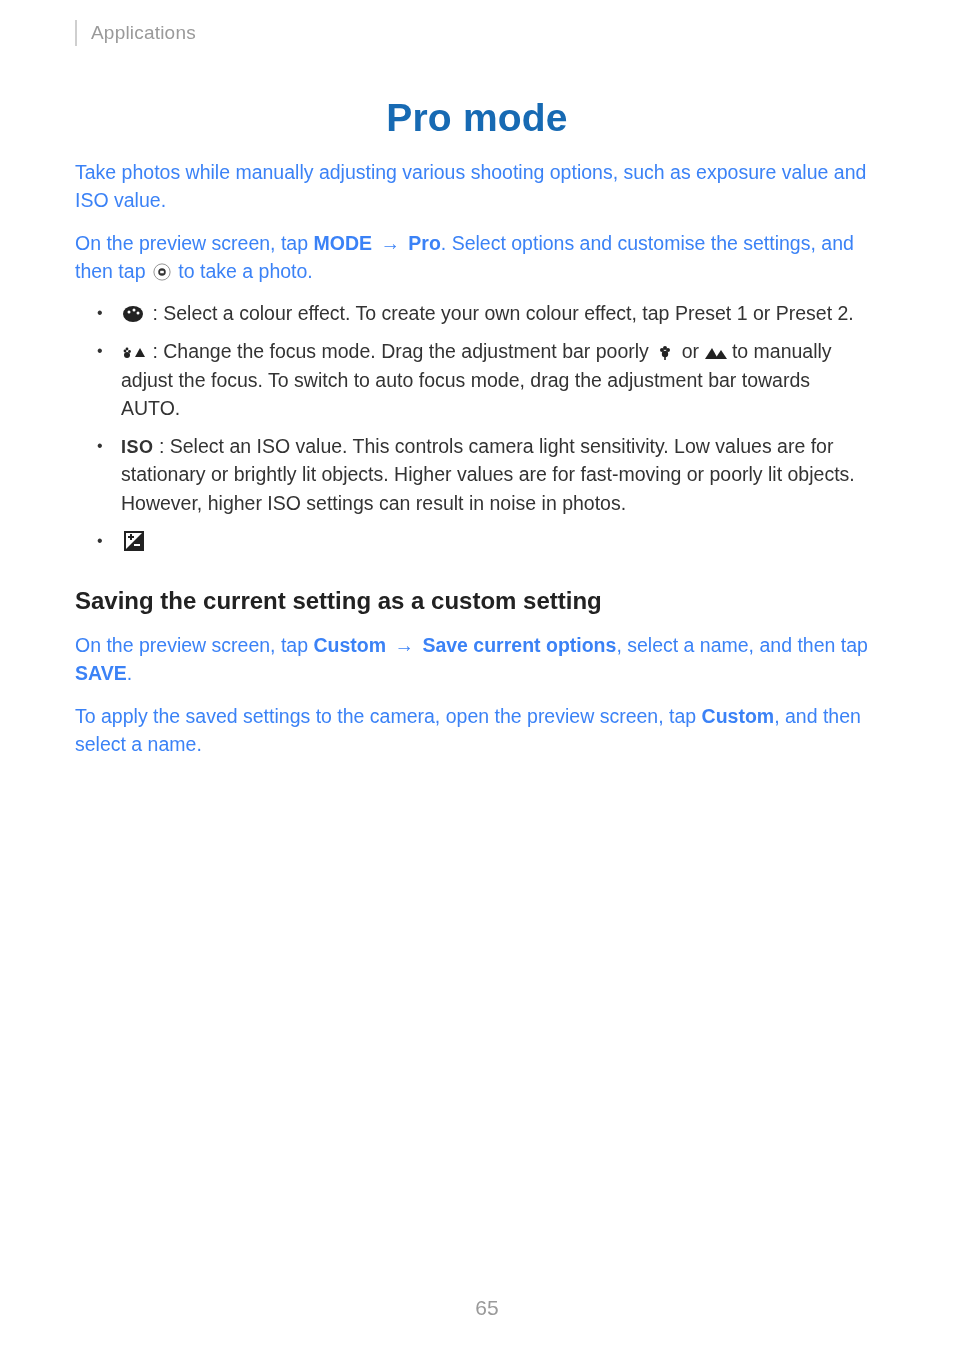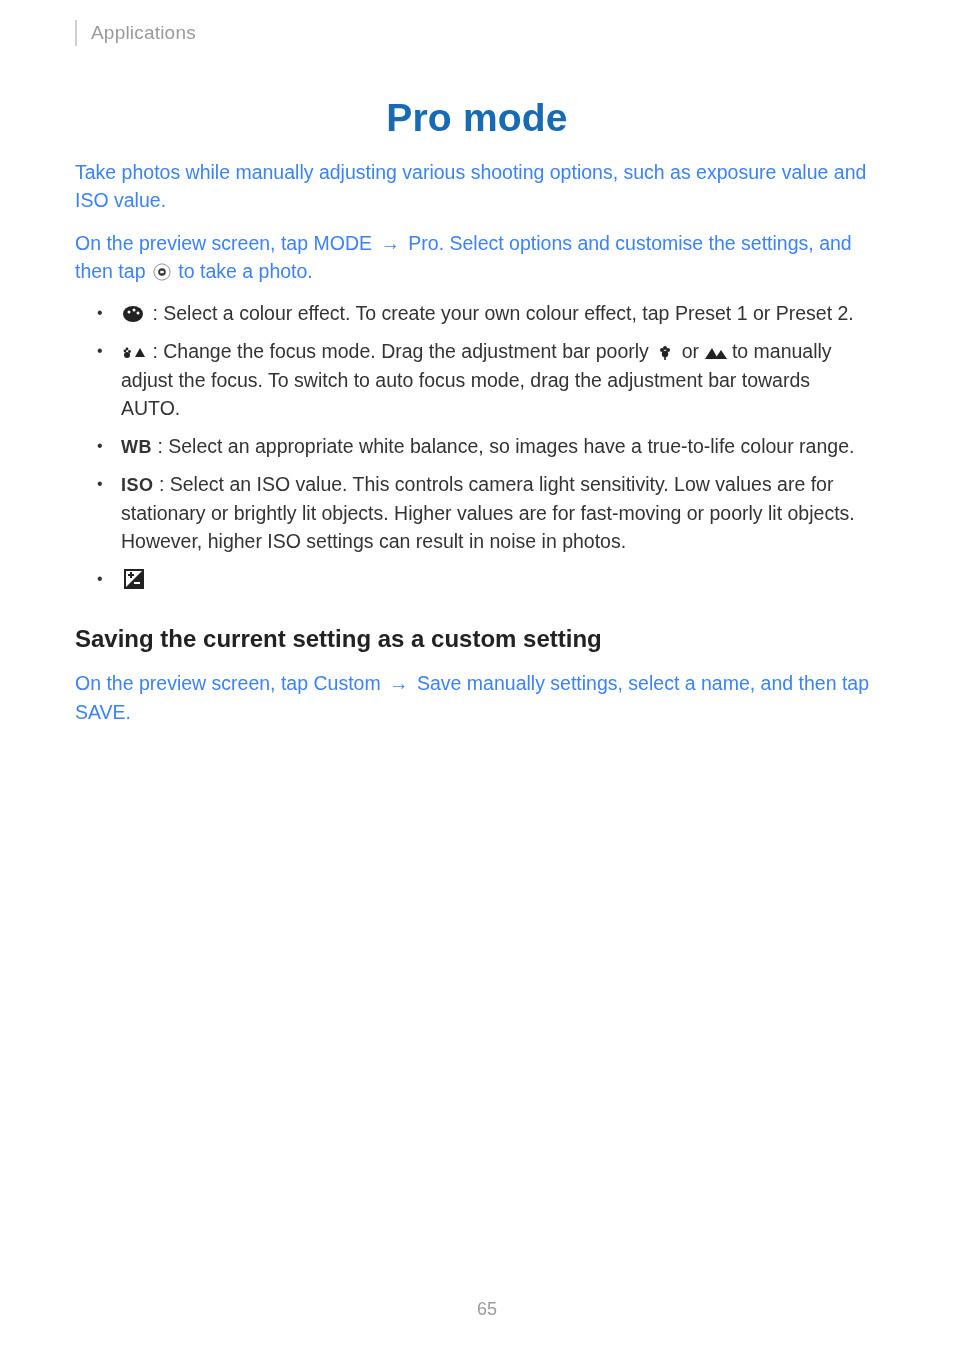--- a/index.html
+++ b/index.html
@@ -38,21 +38,21 @@
     margin: 0 0 18px 0;
     letter-spacing: 0.2px;
     text-align: center;
   }
   .body-text {
     font-size: 19.5px;
     line-height: 1.45;
     margin: 0 0 14px 0;
     color: #3b82f6;
   }
-  .body-text .bold { font-weight: 400; margin-top: 32px; }
+  .body-text .bold { font-weight: 700; margin-top: 32px; }
   .arrow { margin: 0 3px; }
   ul.bullets {
     list-style: none;
     padding: 0 0 0 28px;
     margin: 10px 12px 28px 0;
   }
   ul.bullets > li {
     position: relative;
     font-size: 19.5px;
     line-height: 1.45;
@@ -91,21 +91,21 @@
     margin: 32px 0 16px 0;
     color: #222;
   }
   .footer-page {
     position: absolute;
     bottom: 30px;
     left: 0;
     right: 0;
     text-align: center;
     color: #9a9a9a;
-    font-size: 18px;
+    font-size: 21px;
     margin-left: 20px;
   }
 </style>
 </head>
 <body>
 
 <div class="page">
 
   <div class="header-area">
     <div class="header-rule"></div>
@@ -148,41 +148,41 @@
             <circle cx="6" cy="7" r="2" fill="#222"></circle>
             <circle cx="12" cy="7" r="2" fill="#222"></circle>
             <circle cx="9" cy="5" r="2" fill="#222"></circle>
             <rect x="8.2" y="13" width="1.6" height="4" fill="#222"></rect>
           </svg></span><span> or </span><span class="icon-slot inline"><svg viewBox="0 0 24 16" width="24" height="16">
             <path d="M1 14 L8 3 L14 14 Z" fill="#222"></path>
             <path d="M11 14 L17 5 L23 14 Z" fill="#222"></path>
           </svg></span><span> to manually adjust the focus. To switch to auto focus mode, drag the adjustment bar towards </span><span class="bold">AUTO</span><span>.</span>
     </li>
 
-    <li>
-      <span class="icon-slot txt">WB</span><span> : Select an appropriate white balance, so images have a true-to-life colour range.</span>
-    </li>
 
     <li>
       <span class="icon-slot txt">ISO</span><span> : Select an ISO value. This controls camera light sensitivity. Low values are for stationary or brightly lit objects. Higher values are for fast-moving or poorly lit objects. However, higher ISO settings can result in noise in photos.</span>
     </li>
 
     <li>
       <span class="icon-slot"><svg viewBox="0 0 20 20" width="20" height="20">
             <rect x="1" y="1" width="18" height="18" fill="none" stroke="#222" stroke-width="2"></rect>
             <path d="M1 19 L19 1 L19 19 Z" fill="#222"></path>
             <line x1="4" y1="6" x2="10" y2="6" stroke="#222" stroke-width="2"></line>
             <line x1="7" y1="3" x2="7" y2="9" stroke="#222" stroke-width="2"></line>
             <line x1="10" y1="14" x2="16" y2="14" stroke="#fff" stroke-width="2"></line>
           </svg></span>
     </li>
 
   </ul>
 
   <h2 class="h2">Saving the current setting as a custom setting</h2>
 
   <p class="body-text">
-    <span>On the preview screen, tap </span><span class="bold">Custom</span><span class="arrow"> → </span><span class="bold">Save manually settings</span><span>, select a name, and then tap </span><span class="bold">SAVE</span><span>.</span>
+    <span>On the preview screen, tap </span><span class="bold">Custom</span><span class="arrow"> → </span><span class="bold">Save current options</span><span>, select a name, and then tap </span><span class="bold">SAVE</span><span>.</span>
   </p>
 
+  <p class="body-text">
+    <span>To apply the saved settings to the camera, open the preview screen, tap </span><span class="bold">Custom</span><span>, and then select a name.</span>
+  </p>
 
   <div class="footer-page">65</div>
 </div>
 
 </body></html>

